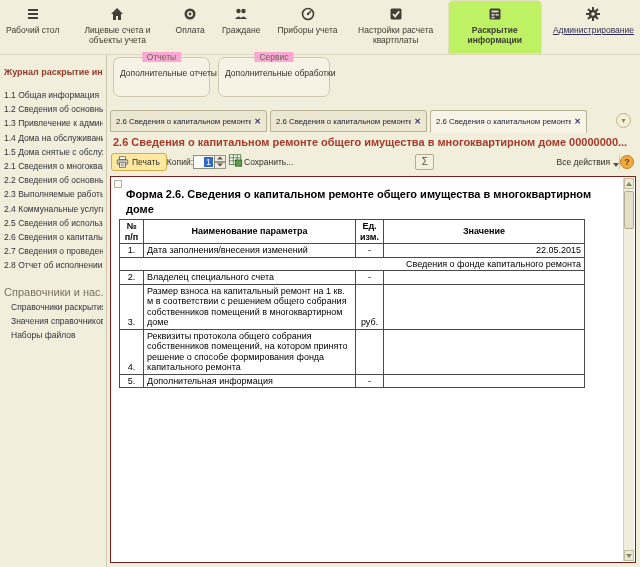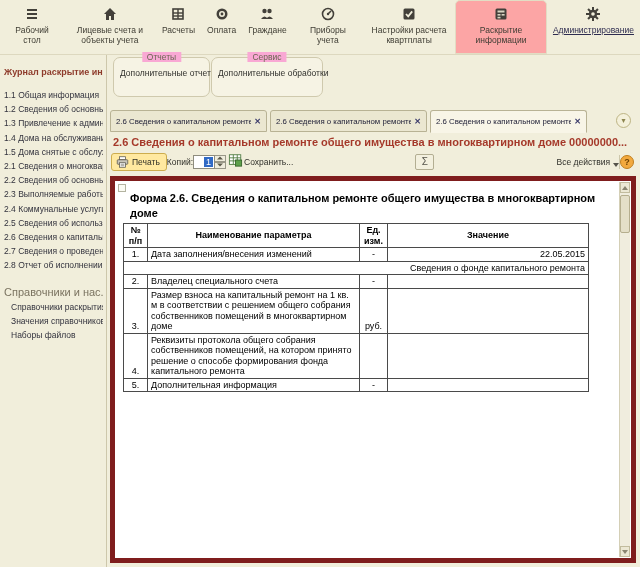--- a/index.html
+++ b/index.html
@@ -16,21 +16,21 @@
   #topnav {
     position:absolute; left:0; top:0; width:640px; height:55px;
     display:flex; justify-content:space-between; align-items:stretch;
     padding:0 0; border-bottom:1px solid #ddd8bf;
   }
   .nav-item {
     display:flex; flex-direction:column; align-items:center;
     padding:5px 5px 2px 5px; cursor:pointer; border-radius:5px 5px 0 0;
     border:1px solid transparent;
   }
-  .nav-item.active { background:#fca5a5; border-color:#e2ddc4; }
+  .nav-item.active { background:#bef264; border-color:#e2ddc4;font-weight:bold; }
   .nav-icon { width:16px; height:16px; display:block; margin-bottom:3px; }
   .nav-label {
     font-size:8.5px; line-height:10px; text-align:center; color:#3e3c33;
     max-width:82px; white-space:normal;
   }
   .nav-label.link { text-decoration:underline; color:#2e2c50; }
 
   
   #sidebar {
     position:absolute; left:0; top:55px; width:107px; bottom:0;
@@ -47,21 +47,21 @@
   
   #main { position:absolute; left:107px; top:55px; right:0; bottom:0; }
 
   
   #cmdpanels { position:relative; height:47px; }
   .panelbox {
     position:absolute; top:2px; height:40px;
     border:1px solid #cfc9ad; border-radius:7px; background:#f6f3e4;
   }
   #panel-reports { left:6px; width:97px; }
-  #panel-service { left:104px; width:112px; }
+  #panel-service { left:111px; width:112px; }
   .panel-legend {
     position:absolute; top:-6px; left:50%; transform:translateX(-50%);
     font-size:8.5px; color:#6b6551; background:#f9a8d4; padding:0 5px; white-space:nowrap;
   }
   .panel-link { display:block; margin:10px 0 0 6px; font-size:8.5px; color:#30302c; cursor:pointer; white-space:nowrap; }
 
   
   #splitter { height:8px; text-align:center; cursor:row-resize; }
   #splitter .dots { display:inline-block; font-size:8px; letter-spacing:2px; color:#a49d7f; line-height:6px; margin-left:-180px; }
 
@@ -115,21 +115,21 @@
   .caret { width:0; height:0; border-left:3px solid transparent; border-right:3px solid transparent; border-top:4px solid #55534a; }
   #tb-sep { width:1px; height:14px; background:#cdc7ab; }
   #help-btn {
     width:14px; height:14px; border-radius:50%; background:#f2a93e; border:1px solid #c07f1f;
     color:#6d4000; font-size:9px; font-weight:bold; text-align:center; line-height:12px; cursor:pointer;
   }
 
   
   #docarea {
     position:absolute; left:3px; right:4px; top:121px; bottom:4px;
-    background:#fff; border:5px solid #7f1d1d; overflow:hidden;
+    background:#fff; border:1px solid #7f1d1d; overflow:hidden;
   }
   #corner-sq { position:absolute; left:3px; top:3px; width:8px; height:8px; border:1px solid #b3b3a0; background:#fbfbf3; }
   #doc-content { padding:10px 0 0 15px; }
   #doc-heading { width:472px; font-size:11px; font-weight:bold; color:#000; line-height:15px; }
   #doc-address { margin-top:13px; font-size:9px; font-weight:bold; color:#000; }
   #doc-table { border-collapse:collapse; margin-top:2px; margin-left:-7px; }
   #doc-table td, #doc-table th { border:1px solid #4a4a4a; font-size:9px; line-height:10.5px; padding:1px 3px; color:#000; }
   #doc-table th { font-weight:bold; text-align:center; vertical-align:middle; }
   .c-num  { width:24px;  text-align:center; vertical-align:bottom; }
   .c-name { width:212px; text-align:left;   vertical-align:bottom; }
@@ -162,29 +162,20 @@
         </svg></span>
       <span class="nav-label">Рабочий стол</span>
     </div>
     <div class="nav-item">
       <span class="nav-icon"><svg viewBox="0 0 16 16" width="16" height="16">
           <path d="M2 8 L8 2 L14 8 Z" fill="#43403a"></path>
           <rect x="4" y="8" width="8" height="6" fill="#43403a"></rect>
           <rect x="7" y="10" width="2" height="4" fill="#f1eedb"></rect>
         </svg></span>
       <span class="nav-label">Лицевые счета и объекты учета</span>
-    </div>
-    <div class="nav-item">
-      <span class="nav-icon"><svg viewBox="0 0 16 16" width="16" height="16">
-          <rect x="3" y="3" width="10" height="10" fill="none" stroke="#43403a" stroke-width="1.6"></rect>
-          <line x1="3" y1="7" x2="13" y2="7" stroke="#43403a" stroke-width="1.4"></line>
-          <line x1="3" y1="10" x2="13" y2="10" stroke="#43403a" stroke-width="1.4"></line>
-          <line x1="8" y1="3" x2="8" y2="13" stroke="#43403a" stroke-width="1.4"></line>
-        </svg></span>
-      <span class="nav-label">Расчеты</span>
     </div>
     <div class="nav-item">
       <span class="nav-icon"><svg viewBox="0 0 16 16" width="16" height="16">
           <circle cx="8" cy="8" r="5.5" fill="#43403a"></circle>
           <circle cx="8" cy="8" r="3" fill="#f1eedb"></circle>
           <circle cx="8" cy="8" r="1.4" fill="#43403a"></circle>
         </svg></span>
       <span class="nav-label">Оплата</span>
     </div>
     <div class="nav-item">

